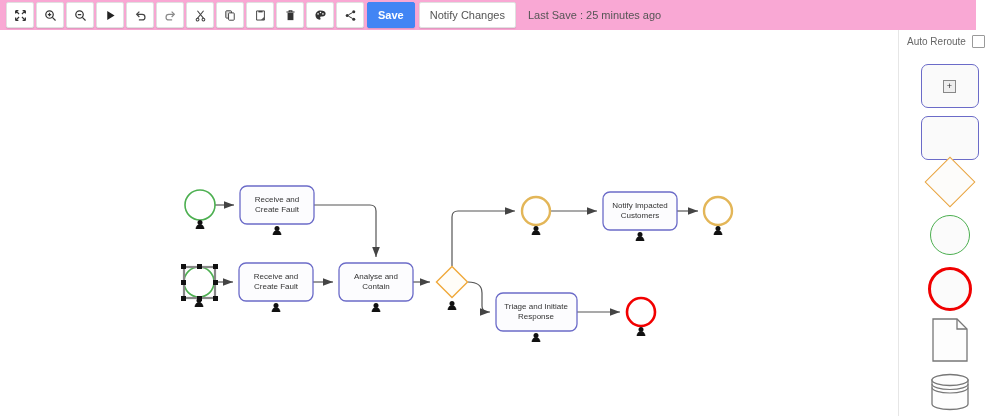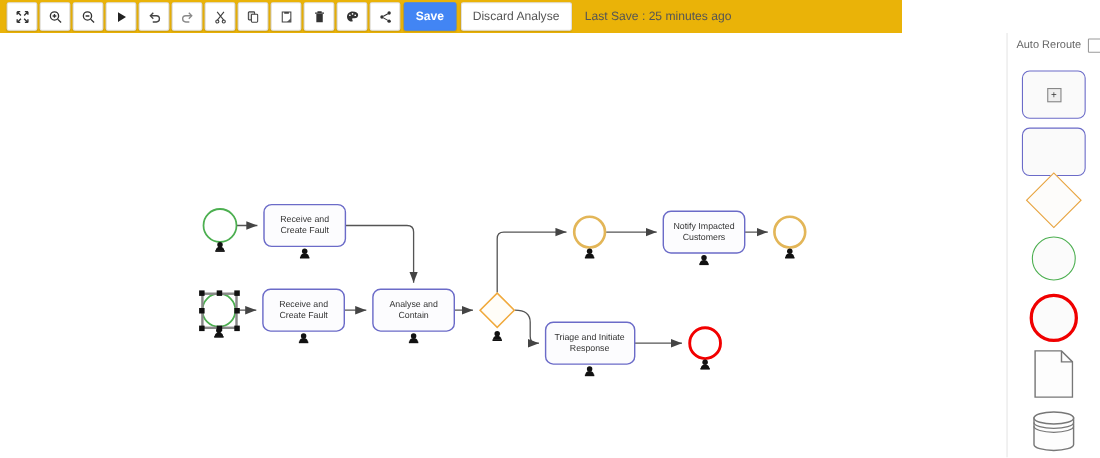--- a/index.html
+++ b/index.html
@@ -7,22 +7,22 @@
     width:1000px;height:416px;
     background:#ffffff;
     font-family:"Liberation Sans", sans-serif;
     overflow:hidden;
     position:relative;
     color:#333;
   }
 
   
   #toolbar{
-    position:absolute;left:0;top:0;width:820px;height:30px;
-    background:#eab308;
+    position:absolute;left:0;top:0;width:976px;height:30px;
+    background:#f9a8d4;
     display:flex;align-items:center;
     border-bottom:1px solid #e3e3e3;
   }
   .tbtn{
     width:26px;height:24px;margin:0 1px;
     background:#ffffff;
     border:1px solid #e0e0e0;
     border-radius:2px;
     display:flex;align-items:center;justify-content:center;
     box-shadow:0 1px 1px rgba(0,0,0,.10);
@@ -47,21 +47,21 @@
   
   #canvas{
     position:absolute;left:0;top:30px;width:916px;height:386px;
     background:#ffffff;
   }
   #diagram{position:absolute;left:0;top:0;width:916px;height:386px;}
 
   
   #palette{
     position:absolute;right:0;top:30px;width:84px;height:386px;
-    background:#ffffff;border-left:1px solid #e6e6e6;
+    background:#ffffff;border-left:1px solid #e6e6e6;padding-left:17px;
   }
   #auto-reroute-row{
     position:absolute;left:8px;top:5px;
     display:flex;align-items:center;gap:6px;
   }
   #auto-reroute-label{font-size:10px;color:#666;white-space:nowrap;}
   #auto-reroute-box{
     width:11px;height:11px;border:1px solid #9a9a9a;background:#fff;
     border-radius:1px;cursor:pointer;
   }
@@ -190,21 +190,21 @@
   <div class="tbtn">
     <svg width="13" height="13" viewBox="0 0 16 16">
         <circle cx="12" cy="3.4" r="1.9" fill="#333"></circle>
         <circle cx="12" cy="12.6" r="1.9" fill="#333"></circle>
         <circle cx="4" cy="8" r="1.9" fill="#333"></circle>
         <path d="M5.6 7.1l5-2.8M5.6 8.9l5 2.8" stroke="#333" stroke-width="1.2" fill="none"></path>
       </svg>
   </div>
 
   <div class="tlabelbtn primary">Save</div>
-  <div class="tlabelbtn">Discard Analyse</div>
+  <div class="tlabelbtn">Notify Changes</div>
   <div id="last-save">Last Save : 25 minutes ago</div>
 </div>
 
 <div id="canvas">
   <svg id="diagram" viewBox="0 0 916 386">
     <defs>
       <marker id="arw" markerWidth="9" markerHeight="9" refX="8.4" refY="3.2" orient="auto">
         <path d="M0 0 L8.4 3.2 L0 6.4 z" fill="#444"></path>
       </marker>
       <g id="actor">

